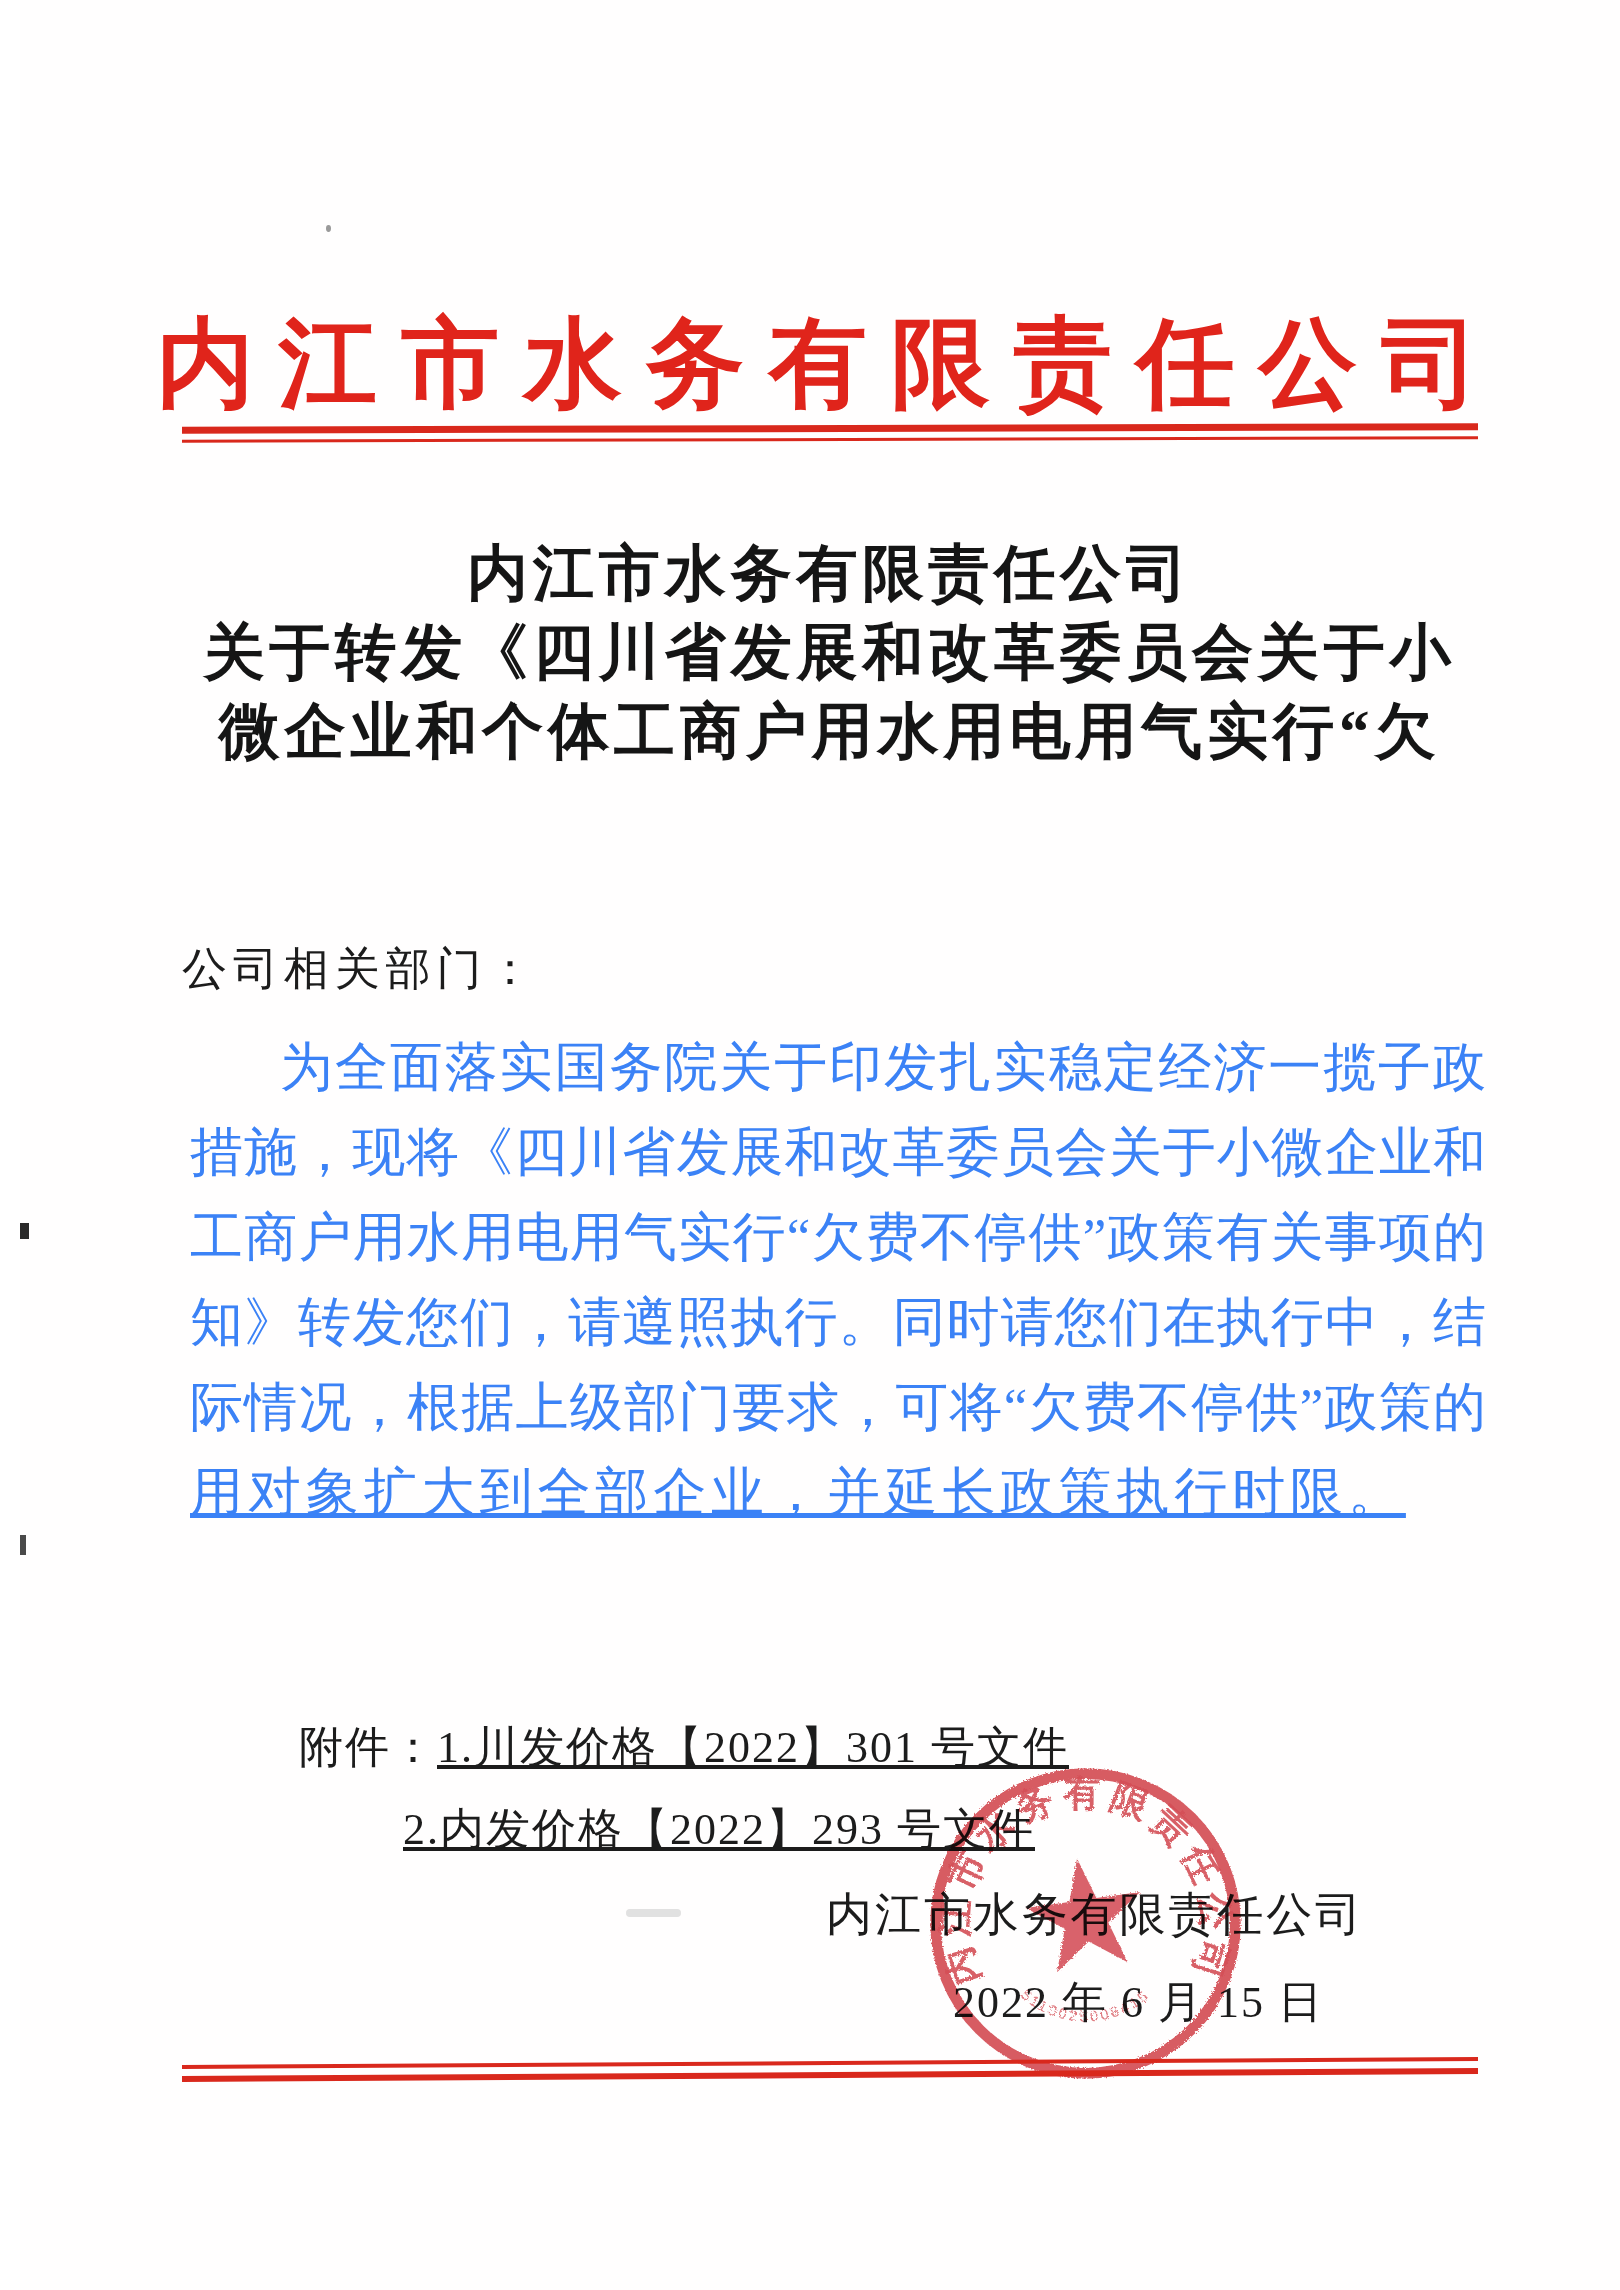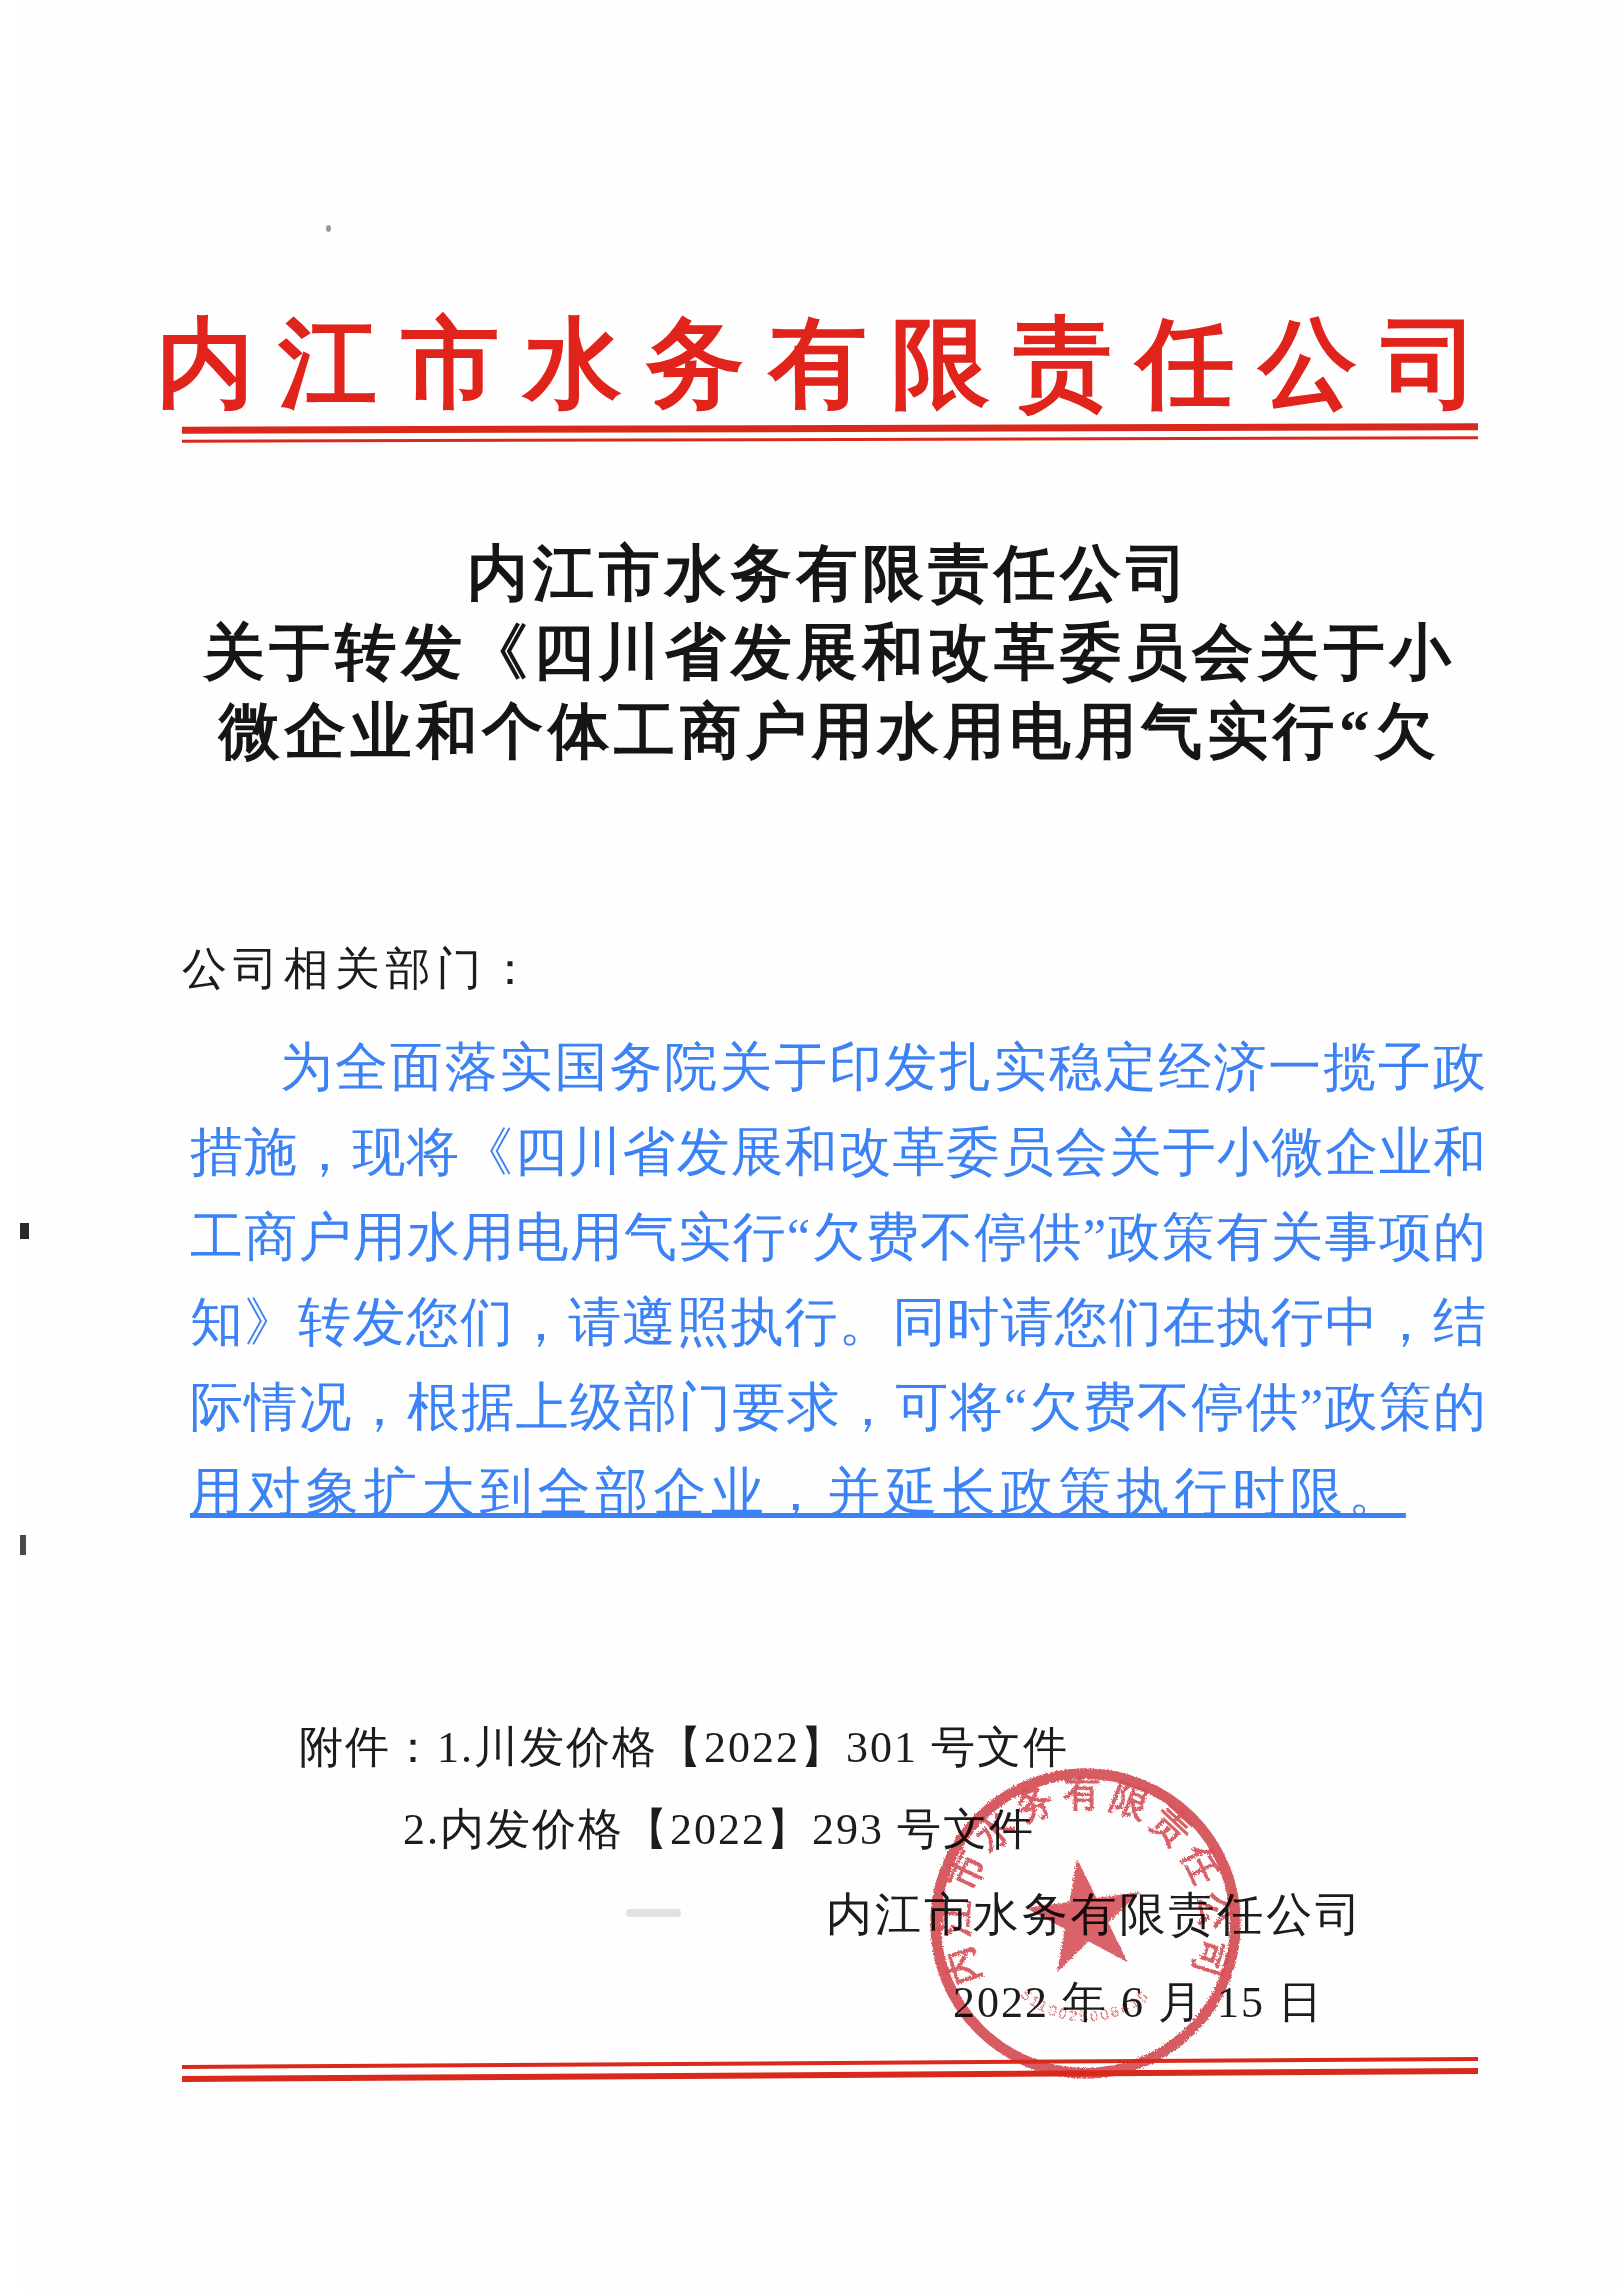--- a/index.html
+++ b/index.html
@@ -56,21 +56,21 @@
   .body-line.indent{padding-left:90px;}
   .body-line.last{text-align-last:left;letter-spacing:4.9px;text-decoration:underline;}
   
   .attachments{
     position:absolute;left:279px;top:1707px;
     font-size:44px;line-height:82px;
     letter-spacing:2px;
     white-space:nowrap;
   }
   .attach-row{height:82px;}
-  .attach-row .att-item{letter-spacing:2px;}
+  .attach-row .att-item{letter-spacing:2px;text-decoration:underline;}
   .attach-row.second{padding-left:104px;}
   
   .signer{
     position:absolute;top:1884px;right:276px;
     font-size:46px;letter-spacing:2.9px;white-space:nowrap;
   }
   .date{
     position:absolute;top:1973px;right:316px;
     font-size:44px;letter-spacing:2px;white-space:nowrap;text-align:right;
   }

